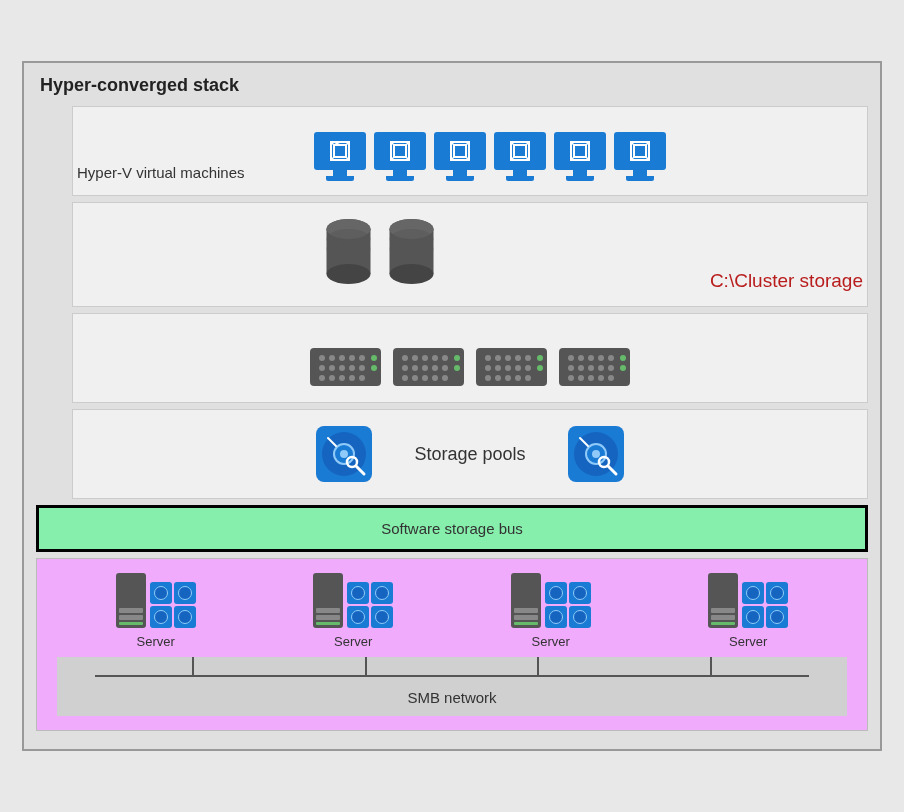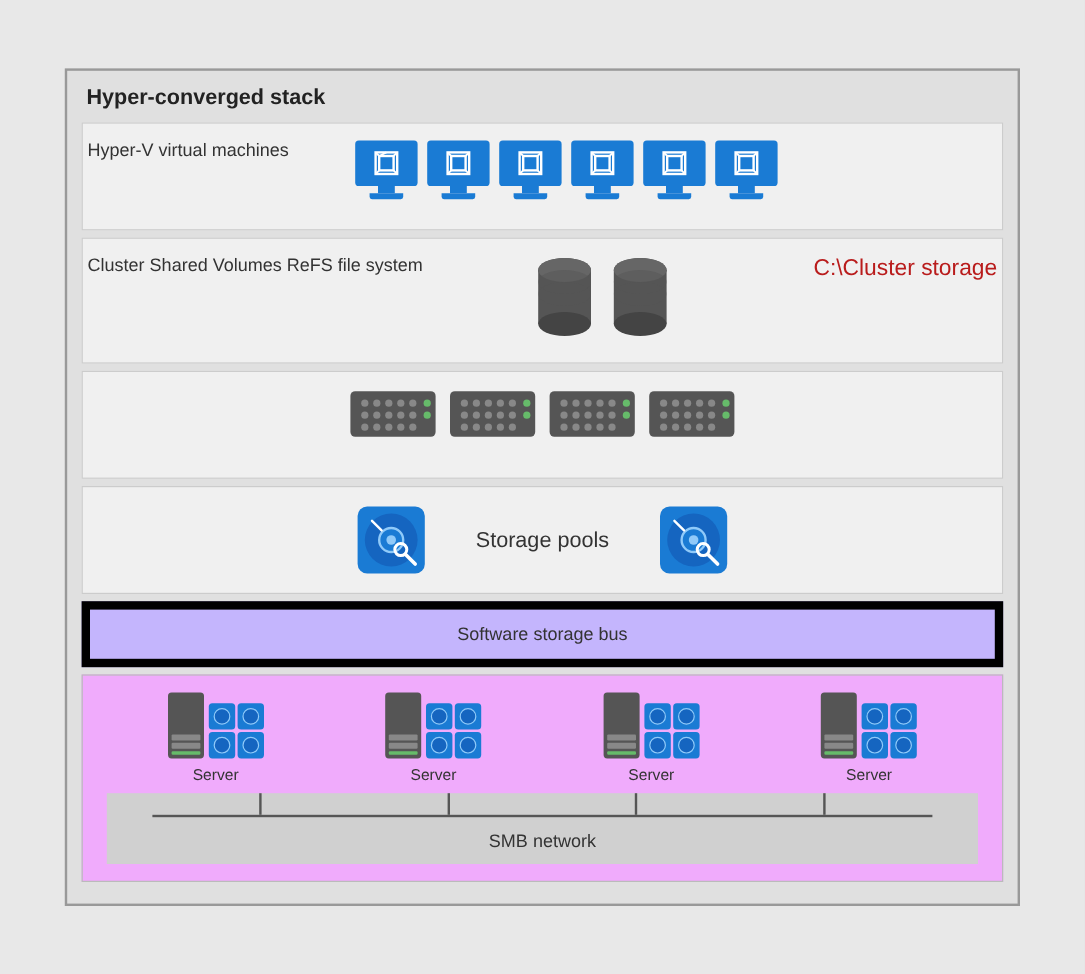--- a/index.html
+++ b/index.html
@@ -6,40 +6,41 @@
     body {
       width: 904px;
       height: 812px;
       background: #e8e8e8;
       font-family: 'Segoe UI', Arial, sans-serif;
       display: flex;
       align-items: center;
       justify-content: center;
     }
     .diagram-container {
-      width: 796px;
+      width: 860px;
       background: #e0e0e0;
       border: 2px solid #999;
       padding: 12px;
     }
     .diagram-title {
       font-size: 18px;
       font-weight: bold;
       color: #222;
       margin-bottom: 10px;
       padding-left: 4px;
     }
     .layer {
       background: #f0f0f0;
       border: 1px solid #ccc;
       margin-bottom: 6px;
       padding: 14px 4px;
       display: flex;
-      align-items: flex-start;
+      align-items: flex-end;
       min-height: 90px;
+      margin-left: 36px;
     }
     .layer-label {
       font-size: 15px;
       color: #333;
       min-width: 220px;
       flex-shrink: 0;
     }
     .layer-icons {
       display: flex;
       align-items: center;
@@ -84,22 +85,22 @@
     .monitor-base {
       width: 28px;
       height: 5px;
       background: #1a7bd4;
       margin-top: 6px;
       border-radius: 0 0 2px 2px;
     }
 
     
     .bus-layer {
-      background: #c4b5fd;
-      border: 7px solid #000000;
+      background: #86efac;
+      border: 3px solid #000000;
       margin-bottom: 6px;
       padding: 12px 20px;
       display: flex;
       align-items: center;
       justify-content: center;
       font-size: 15px;
       color: #333;
     }
 
     
@@ -273,21 +274,20 @@
               <line x1="2" y1="20" x2="5" y2="17" stroke="white" stroke-width="1.5"></line>
             </svg>
         </div>
         <div class="monitor-base"></div>
       </div>
     </div>
     <div class="layer-right-label"></div>
   </div>
 
   <div class="layer">
-    <div class="layer-label">Cluster Shared Volumes ReFS file system</div>
     <div class="layer-icons">
 
       <svg width="55" height="75" viewBox="0 0 55 75">
         <ellipse cx="27.5" cy="12" rx="22" ry="10" fill="#555"></ellipse>
         <rect x="5.5" y="12" width="44" height="45" fill="#555"></rect>
         <ellipse cx="27.5" cy="57" rx="22" ry="10" fill="#444"></ellipse>
         <ellipse cx="27.5" cy="12" rx="22" ry="10" fill="#666"></ellipse>
         <ellipse cx="27.5" cy="22" rx="22" ry="10" fill="#555" opacity="0.5"></ellipse>
         <ellipse cx="27.5" cy="32" rx="22" ry="10" fill="#555" opacity="0.4"></ellipse>
       </svg>

